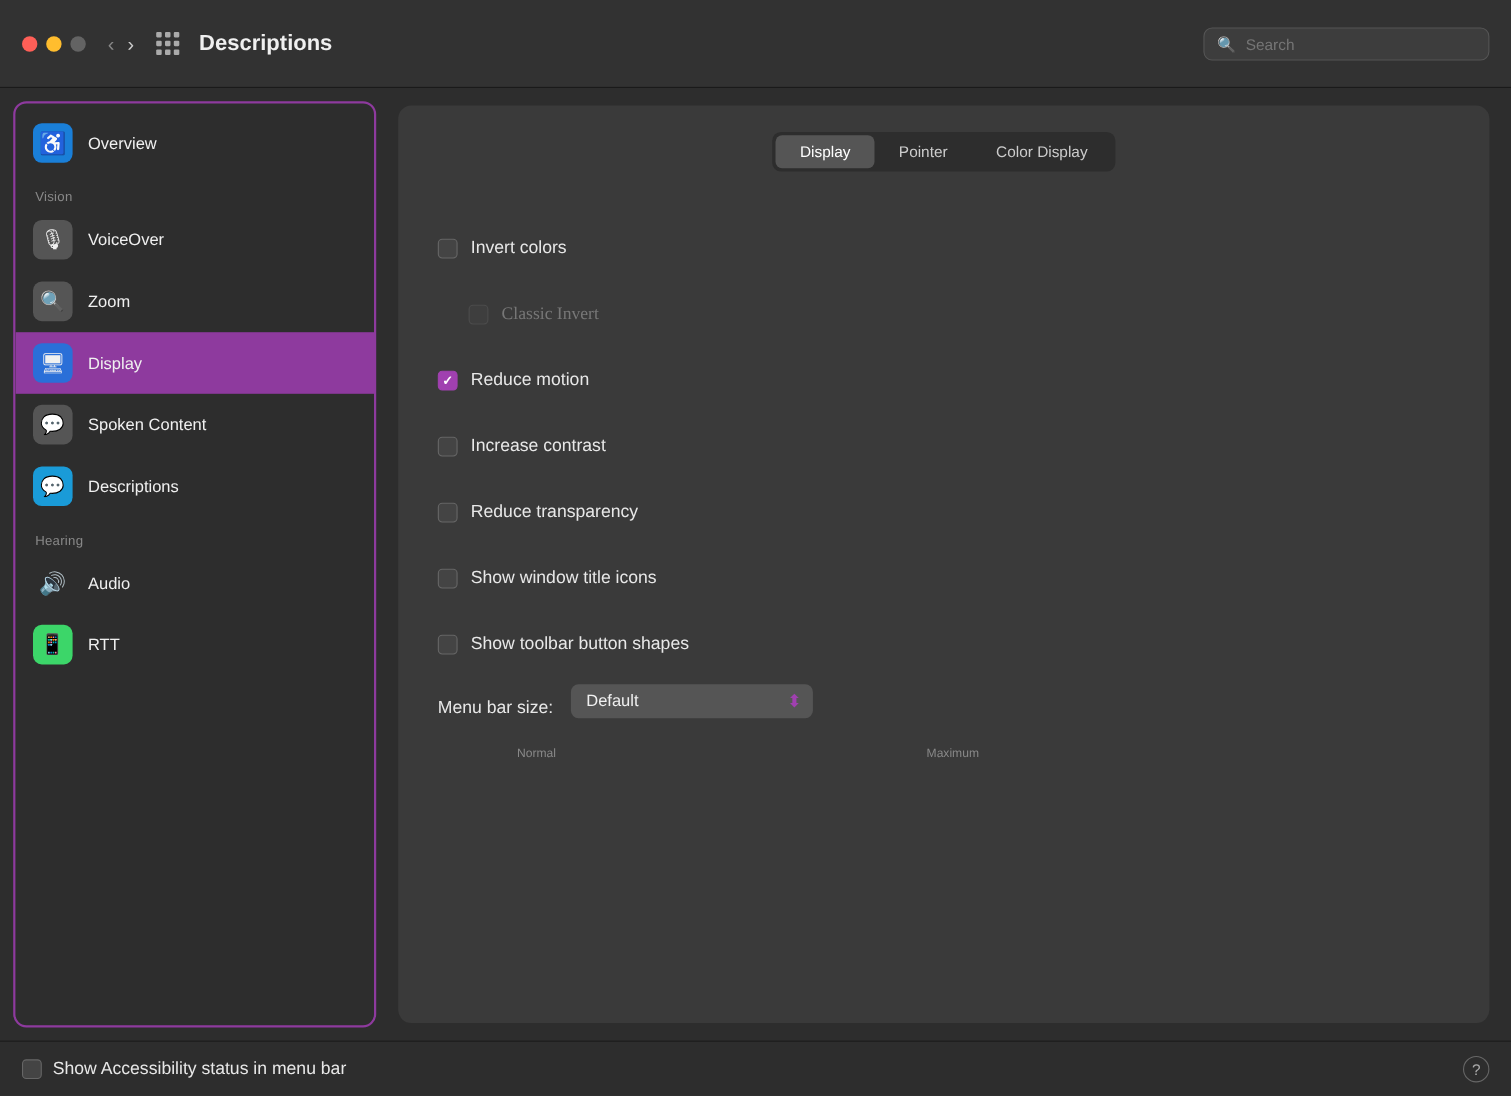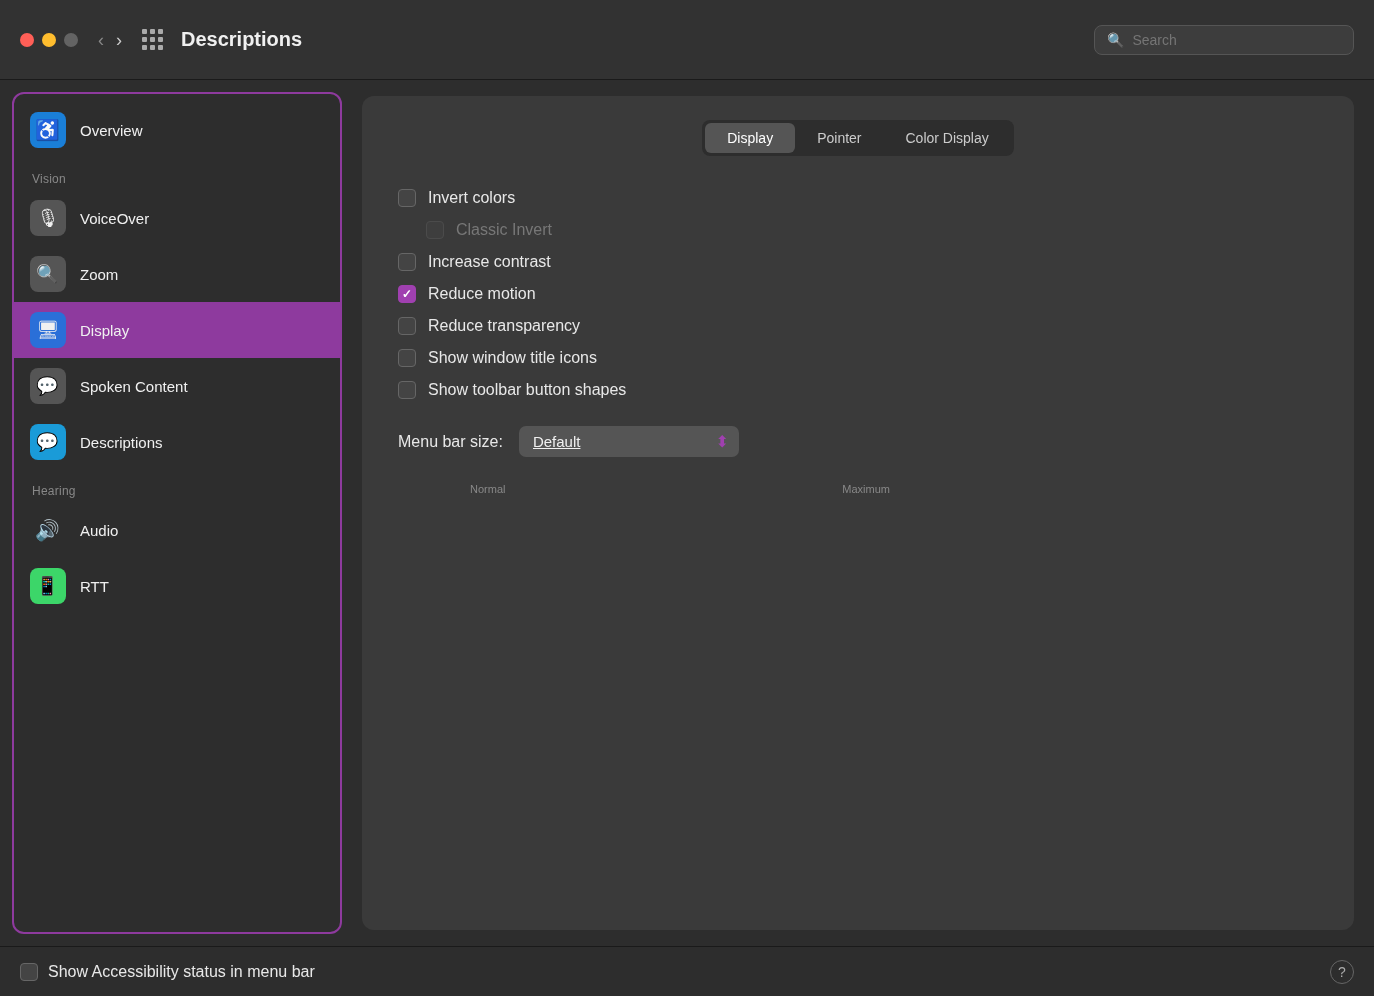--- a/index.html
+++ b/index.html
@@ -198,24 +198,26 @@
       display: flex;
       flex-direction: column;
       gap: 4px;
     }
 
     .setting-row {
       display: flex;
       align-items: center;
       gap: 12px;
       padding: 5px 0;
+      margin-top: 28px;
     }
 
     .setting-row.indented {
       padding-left: 28px;
+      font-family: Liberation Serif, serif;
     }
 
     .checkbox {
       width: 18px;
       height: 18px;
       border-radius: 4px;
       border: 1.5px solid #666;
       background: #444;
       display: flex;
       align-items: center;
@@ -242,35 +244,34 @@
       font-size: 16px;
       color: #e8e8e8;
       font-weight: 400;
     }
     .setting-label.disabled {
       color: #777;
     }
 
     .menu-bar-row {
       display: flex;
-      align-items: center;
+      align-items: flex-end;
       gap: 16px;
       margin-top: 22px;
     }
     .menu-bar-label {
       font-size: 16px;
       color: #e8e8e8;
       font-weight: 400;
     }
 
     .select-wrap {
       position: relative;
       display: inline-flex;
       align-items: center;
-      text-decoration: underline;
     }
     .menu-select {
       background: #555;
       border: none;
       border-radius: 7px;
       color: #f0f0f0;
       font-size: 15px;
       padding: 7px 40px 7px 14px;
       appearance: none;
       cursor: pointer;
@@ -480,27 +481,27 @@
           <div class="checkbox"></div>
           <span class="setting-label">Invert colors</span>
         </div>
 
         <div class="setting-row indented">
           <div class="checkbox disabled"></div>
           <span class="setting-label disabled">Classic Invert</span>
         </div>
 
         <div class="setting-row">
+          <div class="checkbox checked"></div>
+          <span class="setting-label">Reduce motion</span>
+        </div>
+
+        <div class="setting-row">
           <div class="checkbox"></div>
           <span class="setting-label">Increase contrast</span>
-        </div>
-
-        <div class="setting-row">
-          <div class="checkbox checked"></div>
-          <span class="setting-label">Reduce motion</span>
         </div>
 
         <div class="setting-row">
           <div class="checkbox"></div>
           <span class="setting-label">Reduce transparency</span>
         </div>
 
 
         <div class="setting-row">
           <div class="checkbox"></div>

